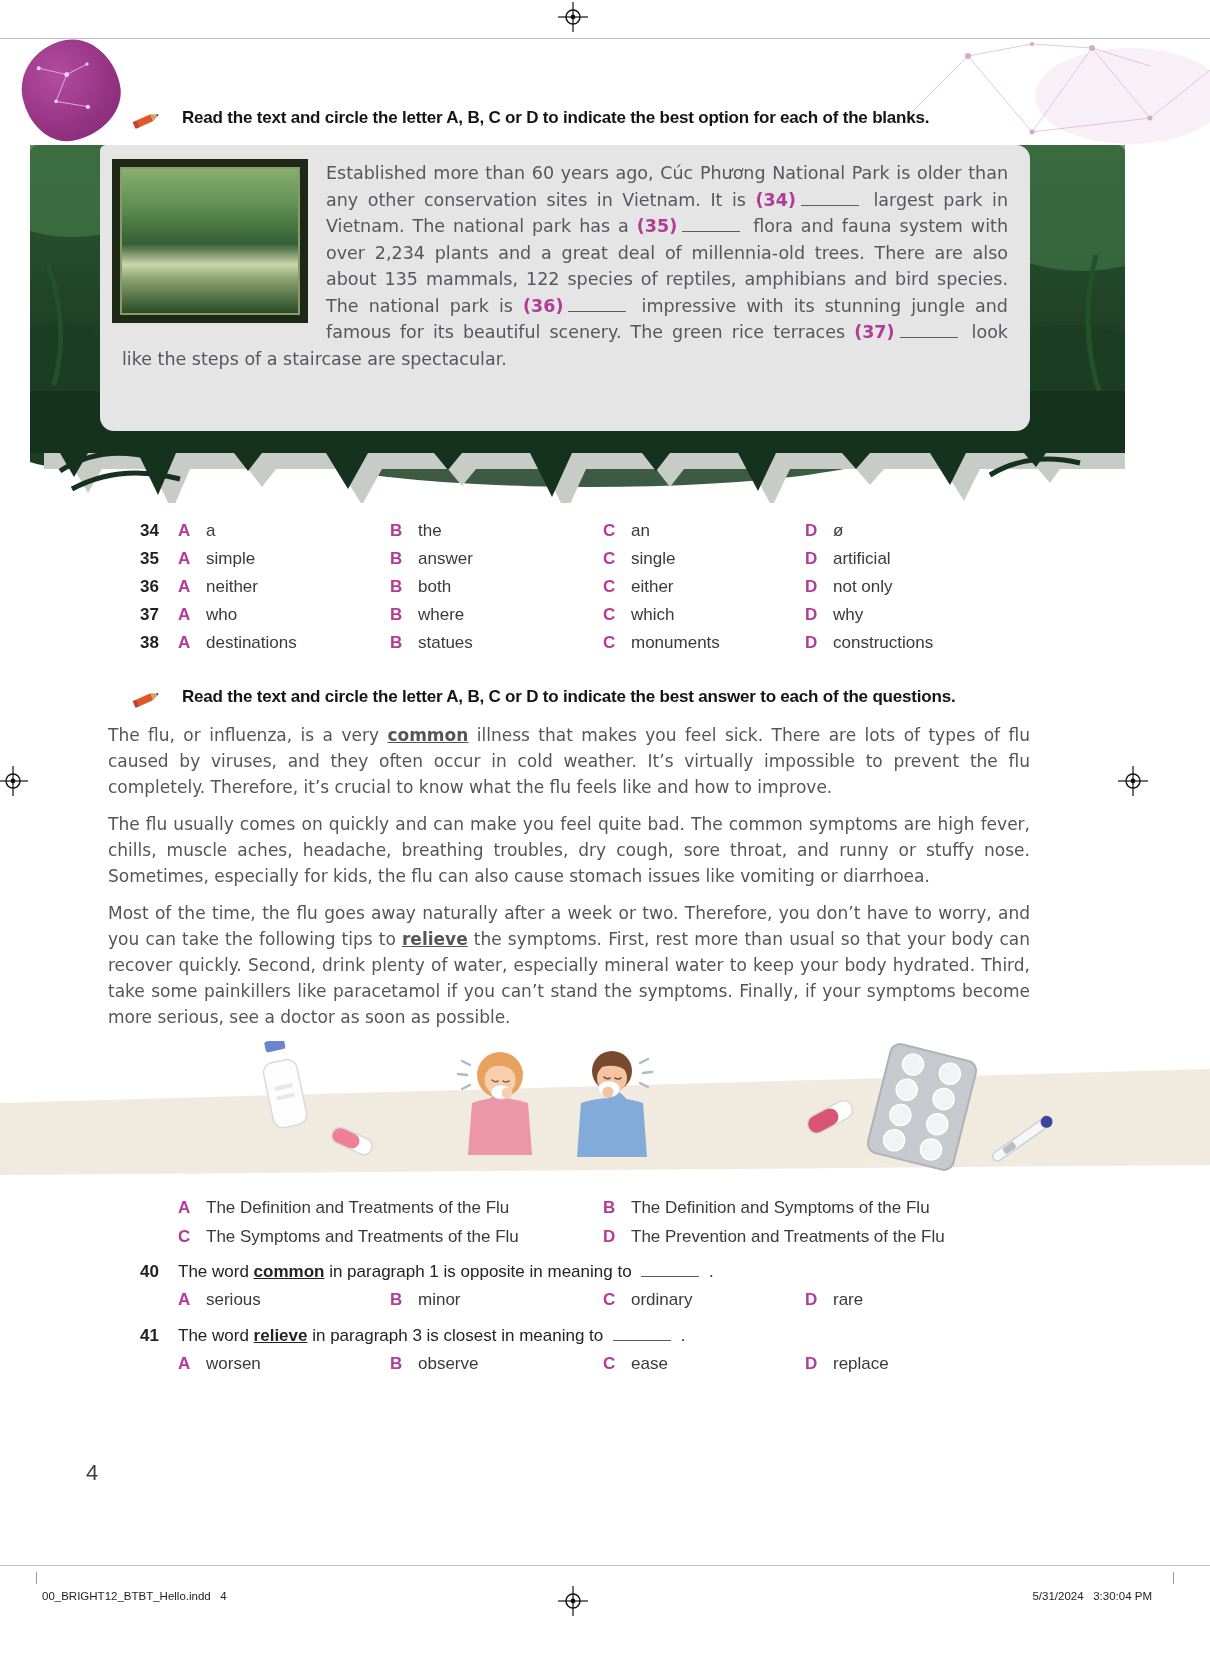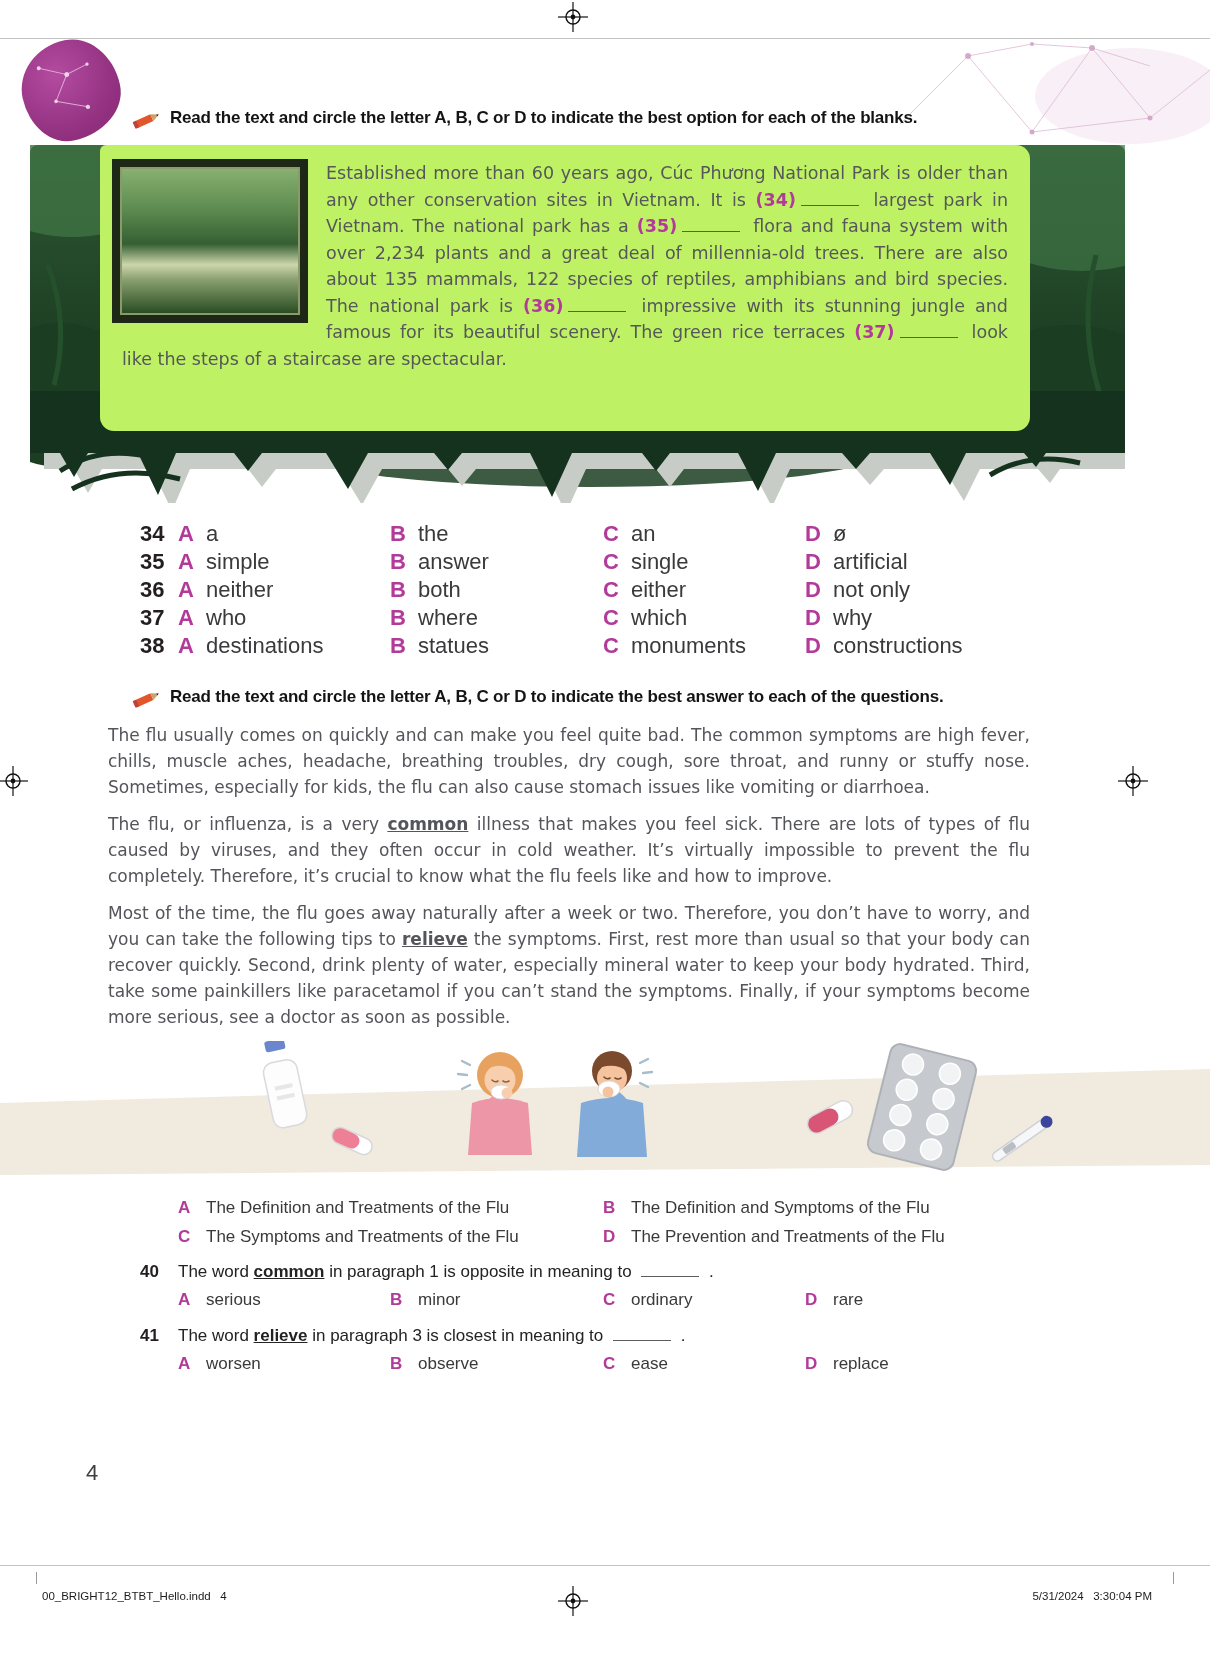--- a/index.html
+++ b/index.html
@@ -13,45 +13,45 @@
 
   
   .blob{position:absolute;left:22px;top:40px;width:98px;height:100px;
     background:radial-gradient(circle at 38% 32%, #b44ba0, #8f2f7d 72%);
     border-radius:54% 46% 58% 42%/48% 55% 45% 52%;transform:rotate(-12deg);}
   .blob svg{position:absolute;left:0;top:0;}
   .netdeco{position:absolute;right:0;top:26px;}
 
   .content{position:relative;padding-top:108px;}
 
-  .instr{display:flex;align-items:flex-start;gap:8px;margin:0 88px 0 132px;
+  .instr{display:flex;align-items:flex-start;gap:20px;margin:0 88px 0 132px;
     font-weight:bold;font-size:17px;letter-spacing:-0.2px;color:#141414;}
   .instr .pencil{flex:0 0 auto;margin-top:-1px;}
   .instr2{margin-top:26px;}
 
   
   .banner{position:relative;margin:14px 85px 0 30px;height:358px;}
   .banner svg.art{position:absolute;left:0;top:0;}
   .whitebox{position:absolute;top:0;left:70px;right:95px;min-height:286px;
-    background:#bef264;border-radius:6px 14px 14px 14px;padding:15px 22px 16px 22px;box-sizing:border-box;}
+    background:#e5e5e5;border-radius:6px 14px 14px 14px;padding:15px 22px 16px 22px;box-sizing:border-box;}
   .photo{float:left;width:180px;height:148px;margin:-1px 18px 5px -10px;
     border:8px solid #1d2817;box-shadow:inset 0 0 0 2px #8a9a6a;
     background:
       linear-gradient(180deg,#8ab273 0%,#5e8c50 28%,#355f33 52%,#cdd6ab 66%,#8aa06f 76%,#24481f 100%);}
   .park{font-family:"DejaVu Sans",sans-serif;font-size:17.5px;line-height:26.5px;
     color:#56575b;text-align:justify;margin:0;}
   .park + .park{margin-top:9px;}
 
   .seg-num{color:var(--accent,#b23a98);font-weight:bold;}
   .seg-blank{display:inline-block;width:58px;height:3px;border-bottom:1.4px solid #5d5d5f;
     margin:0 5px;vertical-align:baseline;}
   .seg-bu{font-weight:bold;text-decoration:underline;}
 
   
-  .mcq{margin:18px 0 0 140px;font-size:22px;}
+  .mcq{margin:18px 0 0 140px;font-size:17px;}
   .mcq-row{display:grid;grid-template-columns:38px 212px 213px 202px auto;align-items:baseline;height:28px;}
   .qn{font-weight:bold;color:#231f20;}
   .opt{display:flex;align-items:baseline;}
   .letter{color:var(--accent,#b23a98);font-weight:bold;width:17px;flex:0 0 auto;margin-right:11px;}
   .opttext{color:#3a3a3c;}
 
   
   .flu{margin:12px 180px 0 108px;font-family:"DejaVu Sans",sans-serif;
     font-size:17px;line-height:26px;color:#54555a;text-align:justify;}
   .flu p{margin:0 0 11px 0;}
@@ -271,22 +271,22 @@
         <rect x="3" y="9" width="17" height="7.5" rx="1.2" fill="#e2562b"></rect>
         <rect x="0.5" y="9" width="4" height="7.5" rx="1" fill="#c2403c"></rect>
         <polygon points="20,9 27.5,12.7 20,16.5" fill="#caa36a"></polygon>
         <polygon points="25.4,11.6 27.5,12.7 25.4,13.8" fill="#2a1c10"></polygon>
       </g>
     </svg>
     <span>Read the text and circle the letter A, B, C or D to indicate the best answer to each of the questions.</span>
   </div>
 
   <div class="flu">
+    <p><span>The flu, or influenza, is a very </span><span class="seg-bu">common</span><span> illness that makes you feel sick. There are lots of types of flu caused by viruses, and they often occur in cold weather. It’s virtually impossible to prevent the flu completely. Therefore, it’s crucial to know what the flu feels like and how to improve.</span></p>
     <p><span>The flu usually comes on quickly and can make you feel quite bad. The common symptoms are high fever, chills, muscle aches, headache, breathing troubles, dry cough, sore throat, and runny or stuffy nose. Sometimes, especially for kids, the flu can also cause stomach issues like vomiting or diarrhoea.</span></p>
-    <p><span>The flu, or influenza, is a very </span><span class="seg-bu">common</span><span> illness that makes you feel sick. There are lots of types of flu caused by viruses, and they often occur in cold weather. It’s virtually impossible to prevent the flu completely. Therefore, it’s crucial to know what the flu feels like and how to improve.</span></p>
     <p><span>Most of the time, the flu goes away naturally after a week or two. Therefore, you don’t have to worry, and you can take the following tips to </span><span class="seg-bu">relieve</span><span> the symptoms. First, rest more than usual so that your body can recover quickly. Second, drink plenty of water, especially mineral water to keep your body hydrated. Third, take some painkillers like paracetamol if you can’t stand the symptoms. Finally, if your symptoms become more serious, see a doctor as soon as possible.</span></p>
   </div>
 
   <div class="band">
     <svg width="1210" height="140" viewBox="0 0 1210 140">
       <polygon points="0,62 1210,28 1210,124 0,134" fill="#f0eadf"></polygon>
 
       <g transform="translate(282,38) rotate(-12)">
         <rect x="-17" y="-18" width="34" height="66" rx="10" fill="#fdfdfe" stroke="#d9dadd" stroke-width="1.5"></rect>
         <rect x="-10" y="-40" width="20" height="11" rx="2.5" fill="#6b86cd"></rect>

